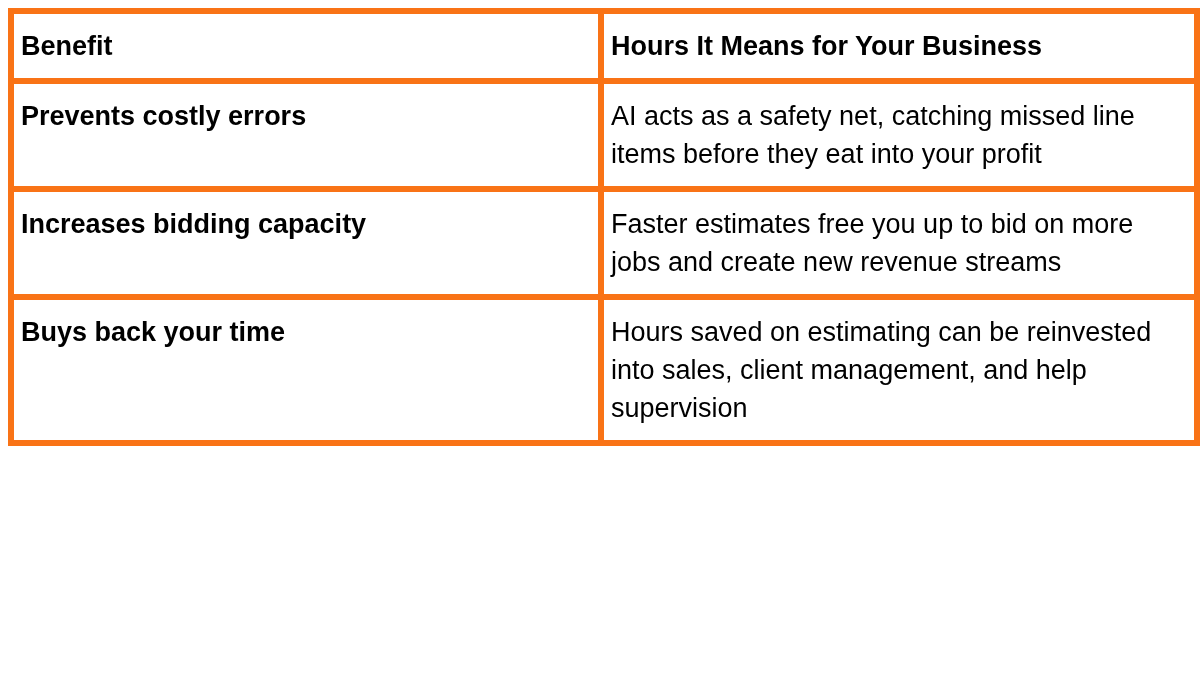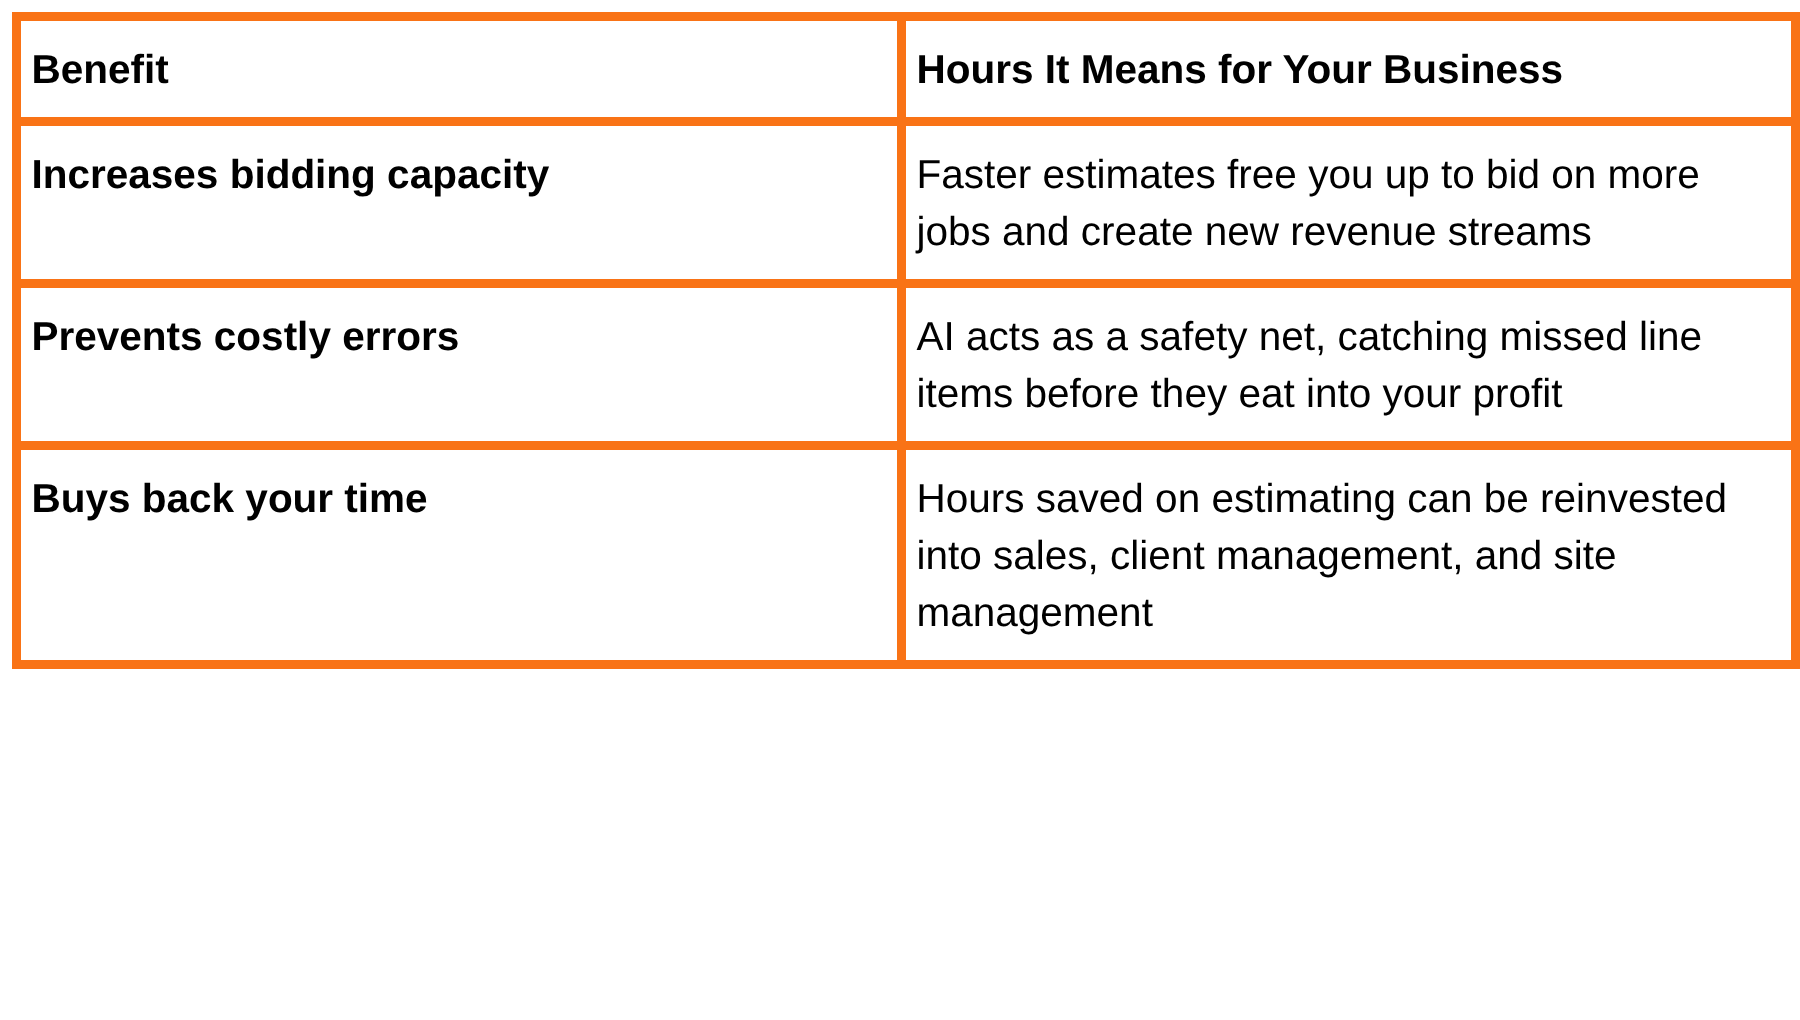--- a/index.html
+++ b/index.html
@@ -64,26 +64,26 @@
       <col class="col-meaning">
     </colgroup>
     <thead>
       <tr>
         <th>Benefit</th>
         <th>Hours It Means for Your Business</th>
       </tr>
     </thead>
     <tbody>
       <tr class="rows-2">
+        <td class="benefit-col">Prevents costly errors</td>
+        <td class="meaning-col">AI acts as a safety net, catching missed line items before they eat into your profit</td>
+      </tr>
+      <tr class="rows-2">
         <td class="benefit-col">Increases bidding capacity</td>
         <td class="meaning-col">Faster estimates free you up to bid on more jobs and create new revenue streams</td>
       </tr>
-      <tr class="rows-2">
-        <td class="benefit-col">Prevents costly errors</td>
-        <td class="meaning-col">AI acts as a safety net, catching missed line items before they eat into your profit</td>
-      </tr>
       <tr class="rows-3">
         <td class="benefit-col">Buys back your time</td>
-        <td class="meaning-col">Hours saved on estimating can be reinvested into sales, client management, and site management</td>
+        <td class="meaning-col">Hours saved on estimating can be reinvested into sales, client management, and help supervision</td>
       </tr>
     </tbody>
   </table>
 </div>
 
 </body></html>

